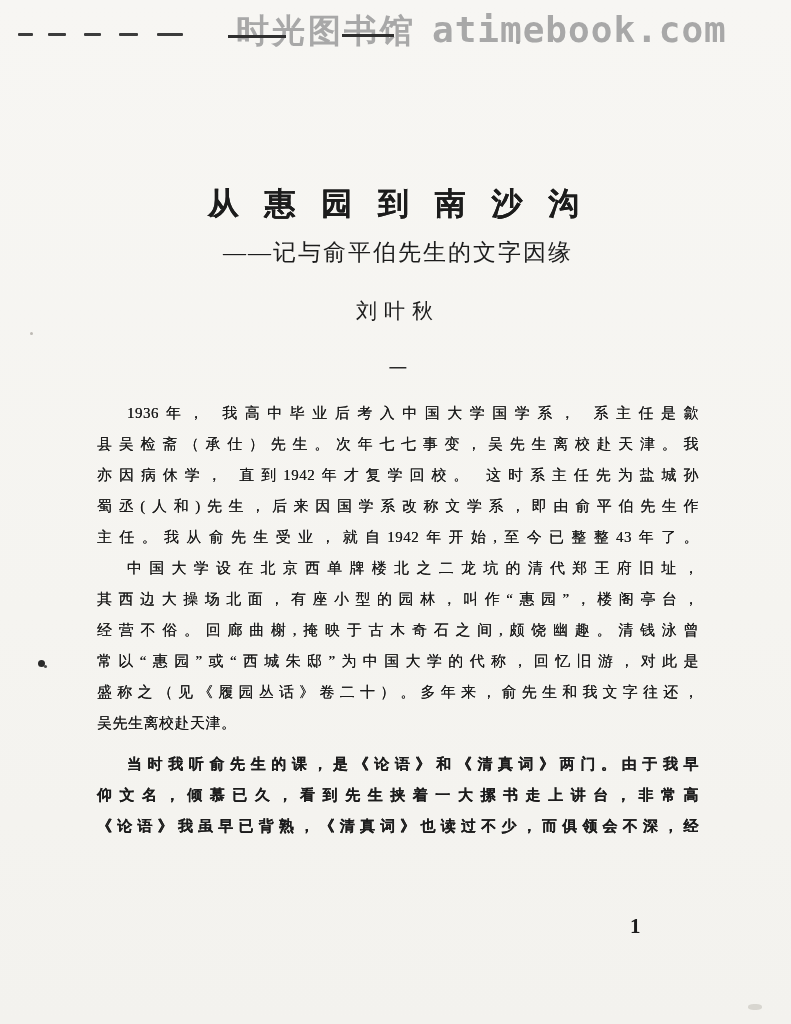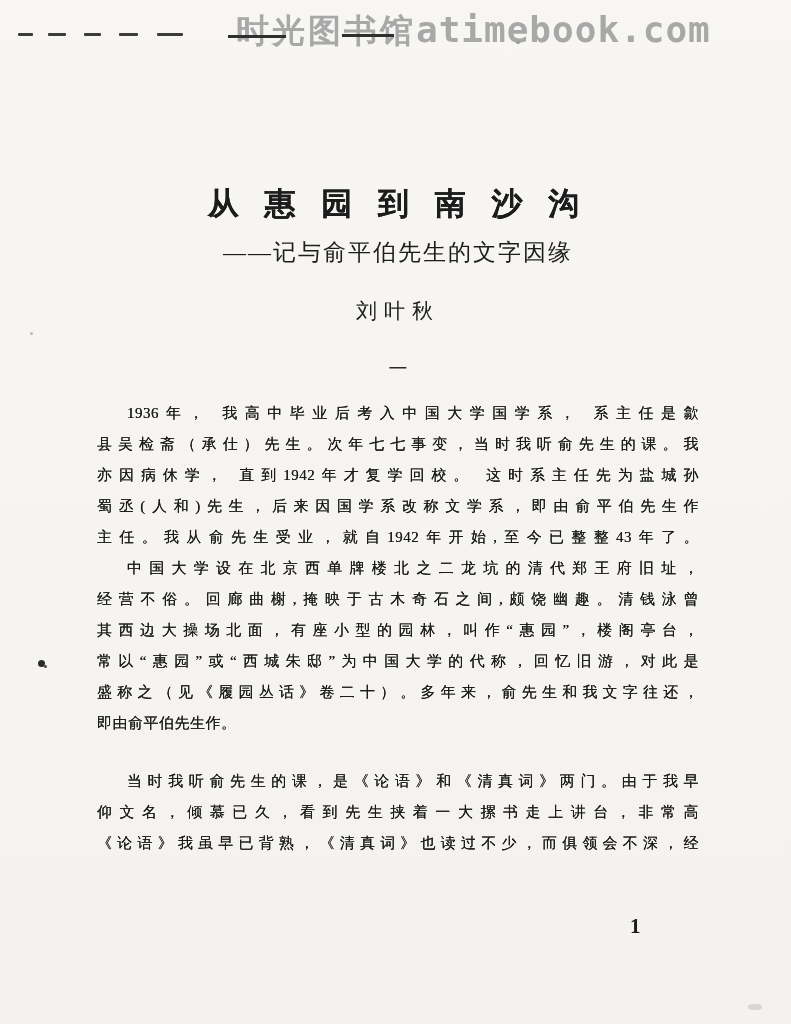--- a/index.html
+++ b/index.html
@@ -17,21 +17,21 @@
   
   .watermark-row{position:absolute;top:8px;left:0;width:791px;height:44px;}
   .dash{position:absolute;top:25px;height:3px;background:#3c3c3c;border-radius:1px;}
   .dash1{left:18px;width:15px;}
   .dash2{left:48px;width:18px;}
   .dash3{left:84px;width:17px;}
   .dash4{left:119px;width:19px;}
   .dash5{left:157px;width:26px;}
   .wm-text{
     position:absolute;left:236px;top:1px;
-    display:flex;align-items:baseline;
+    display:flex;align-items:baseline;gap:16px;
     color:#a8a8a8;white-space:nowrap;
   }
   .wm-cn{
     font-family:"Liberation Sans","DejaVu Sans",sans-serif;
     font-weight:bold;font-size:33px;letter-spacing:3px;
   }
   .wm-en{
     font-family:"DejaVu Sans Mono",monospace;
     font-weight:bold;font-size:36px;letter-spacing:1px;
   }
@@ -49,21 +49,21 @@
   .author{top:297px;font-size:21px;letter-spacing:7px;}
   .section-marker{top:356px;font-size:19px;color:#2a2a2a;}
 
   
   .body-text{
     position:absolute;left:97px;top:398px;width:602px;
     font-size:15px;line-height:31px;letter-spacing:0.5px;
     text-shadow:0 0 0.4px #222;
   }
   .para{margin:0;}
-  .para3{margin-top:27px;}
+  .para3{margin-top:10px;font-weight:bold;}
   .line{text-align:justify;text-align-last:justify;}
   .line.short{text-align-last:left;}
   .line.indent{text-indent:2em;}
 
   
   .page-num{
     position:absolute;left:630px;top:914px;
     font-size:21px;font-weight:bold;
   }
 
@@ -96,32 +96,32 @@
   </div>
 
   <div class="content-col subtitle">——记与俞平伯先生的文字因缘</div>
   <div class="content-col title">从 惠 园 到 南 沙 沟</div>
   <div class="content-col author">刘叶秋</div>
   <div class="content-col section-marker">一</div>
 
   <div class="body-text">
     <div class="para">
       <div class="line indent">1936年， 我高中毕业后考入中国大学国学系， 系主任是歙</div>
-      <div class="line">县吴检斋（承仕）先生。次年七七事变，当时我听俞先生的课。我</div>
+      <div class="line">县吴检斋（承仕）先生。次年七七事变，吴先生离校赴天津。我</div>
       <div class="line">亦因病休学， 直到1942年才复学回校。 这时系主任先为盐城孙</div>
       <div class="line">蜀丞(人和)先生，后来因国学系改称文学系，即由俞平伯先生作</div>
       <div class="line">主任。我从俞先生受业，就自1942年开始,至今已整整43年了。</div>
     </div>
     <div class="para">
       <div class="line indent">中国大学设在北京西单牌楼北之二龙坑的清代郑王府旧址，</div>
+      <div class="line">其西边大操场北面，有座小型的园林，叫作“惠园”，楼阁亭台，</div>
       <div class="line">经营不俗。回廊曲榭,掩映于古木奇石之间,颇饶幽趣。清钱泳曾</div>
-      <div class="line">其西边大操场北面，有座小型的园林，叫作“惠园”，楼阁亭台，</div>
       <div class="line">常以“惠园”或“西城朱邸”为中国大学的代称，回忆旧游，对此是</div>
       <div class="line">盛称之（见《履园丛话》卷二十）。多年来，俞先生和我文字往还，</div>
-      <div class="line short">即由俞平伯先生作。</div>
+      <div class="line short">吴先生离校赴天津。</div>
     </div>
     <div class="para para3">
       <div class="line indent">当时我听俞先生的课，是《论语》和《清真词》两门。由于我早</div>
       <div class="line">仰文名，倾慕已久，看到先生挟着一大摞书走上讲台，非常高</div>
       <div class="line">《论语》我虽早已背熟，《清真词》也读过不少，而俱领会不深，经</div>
     </div>
   </div>
 
   <div class="page-num">1</div>
 

